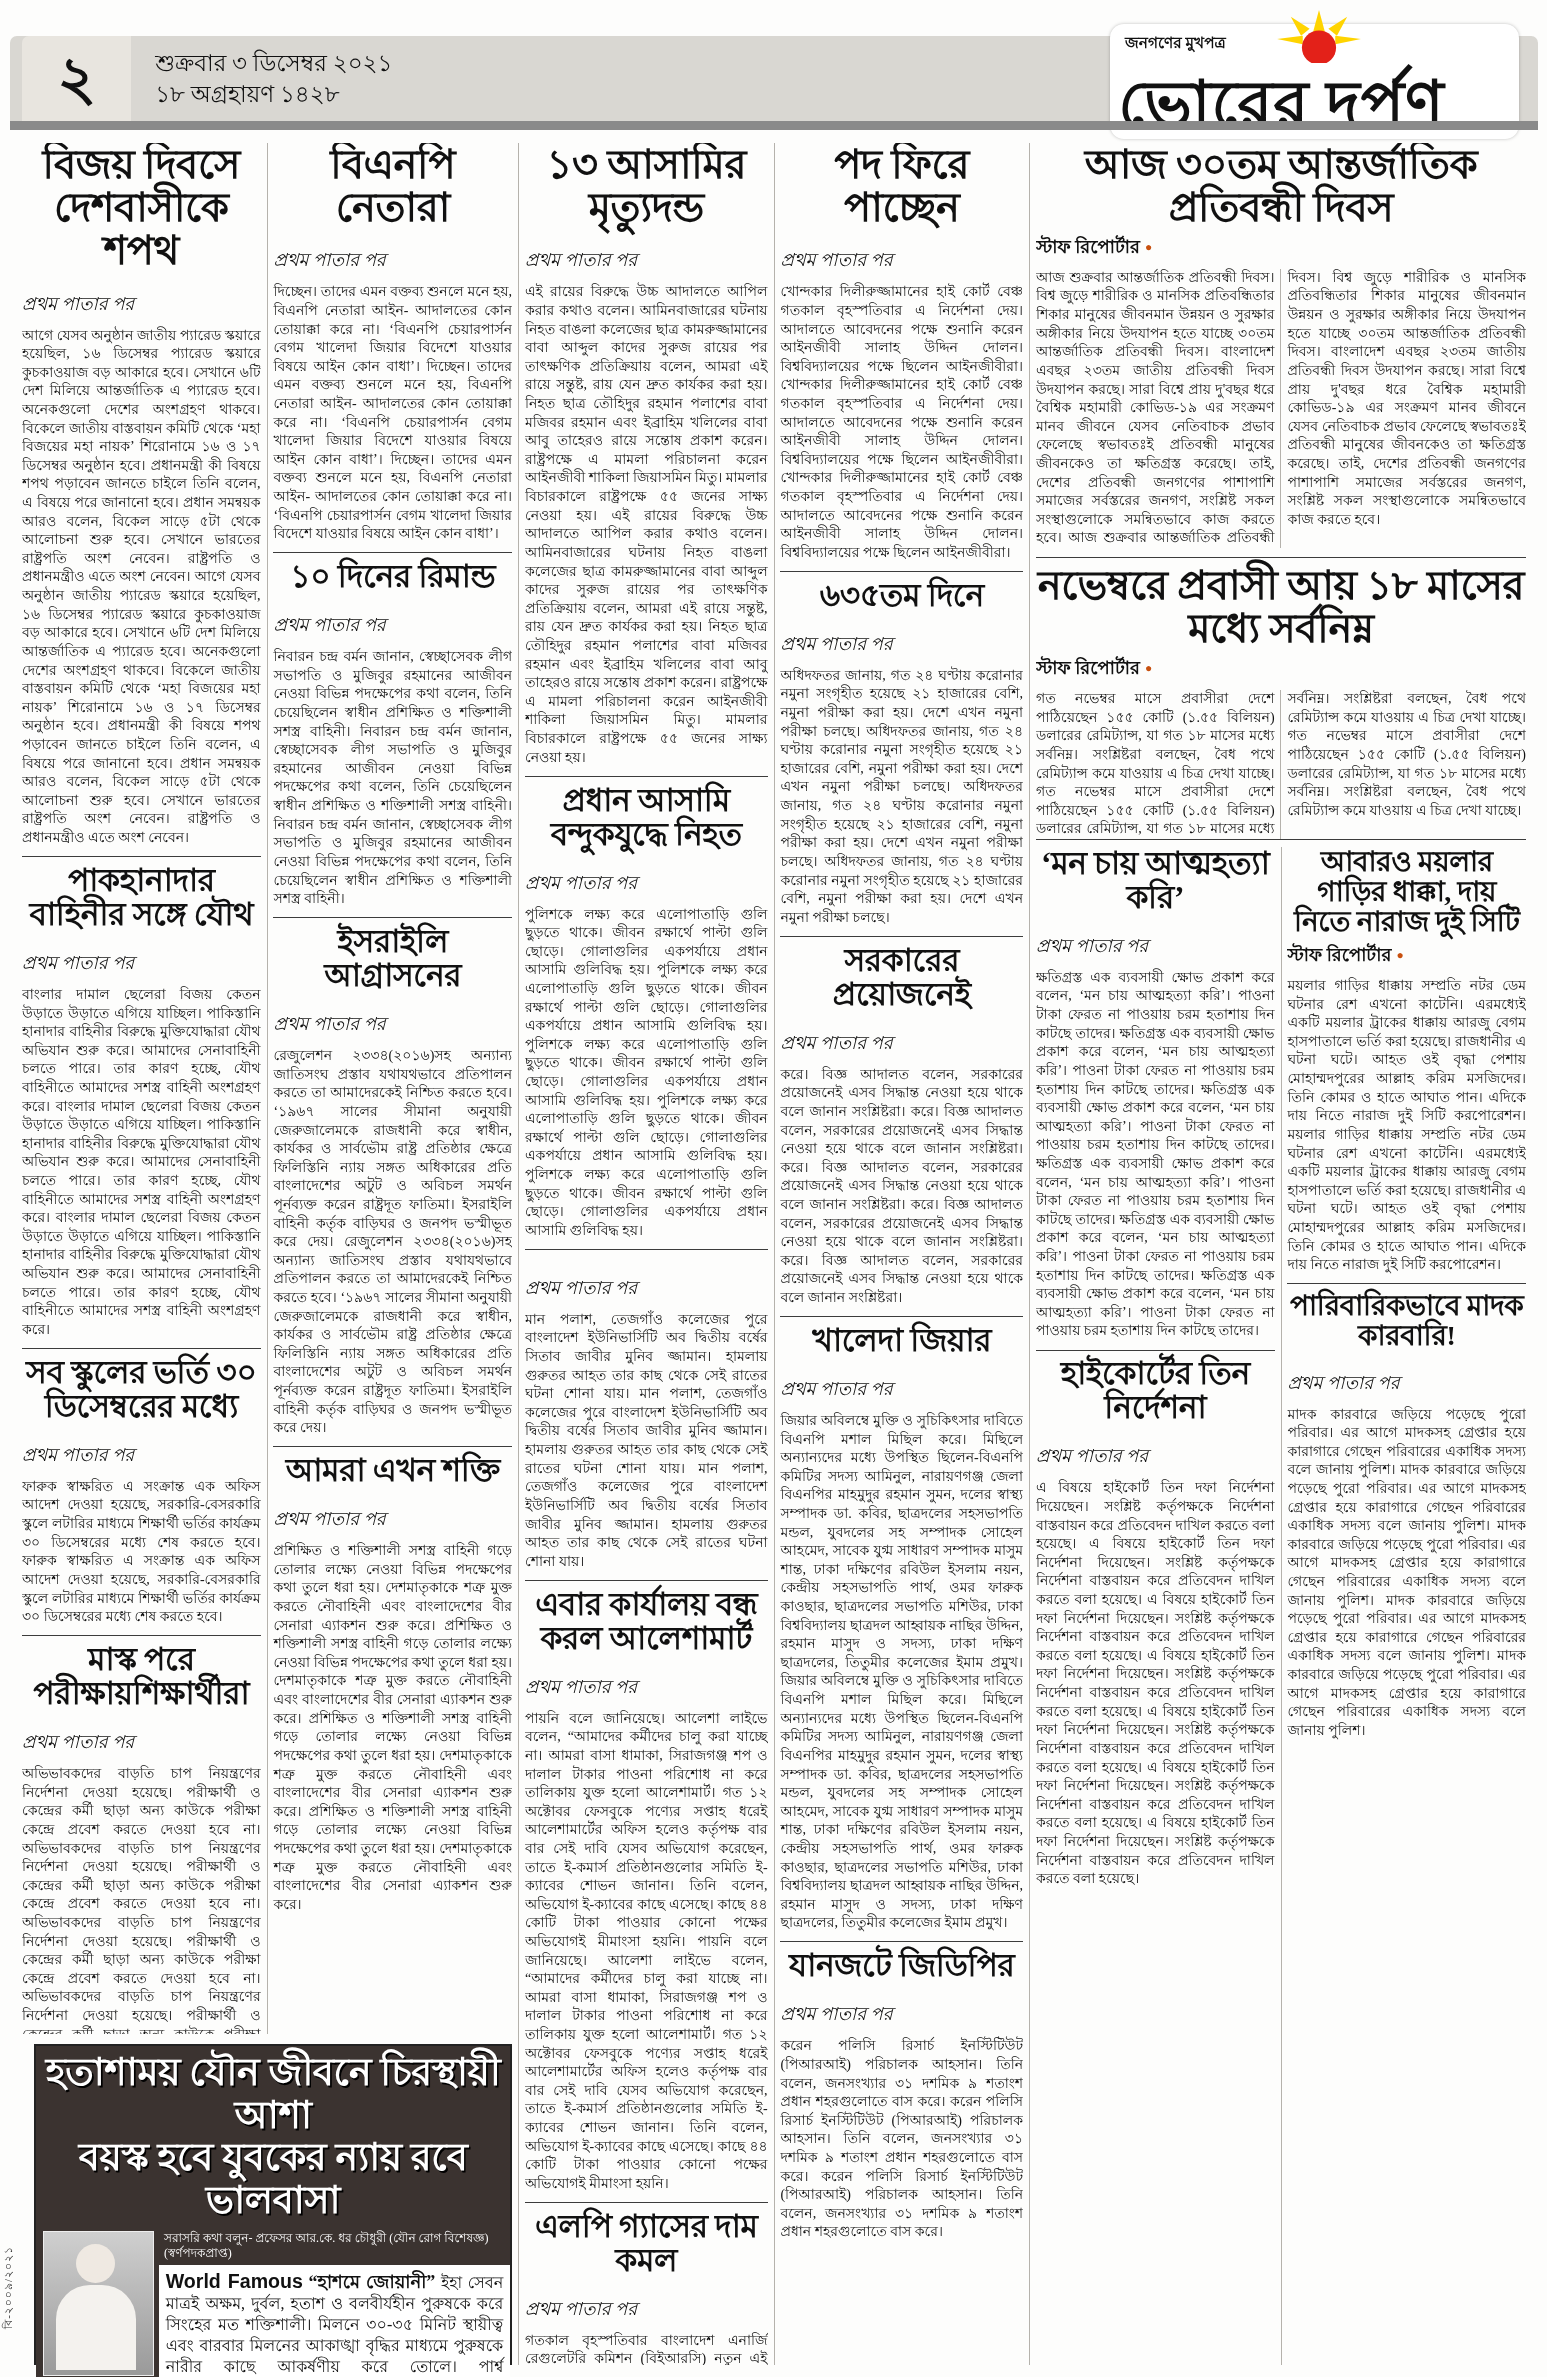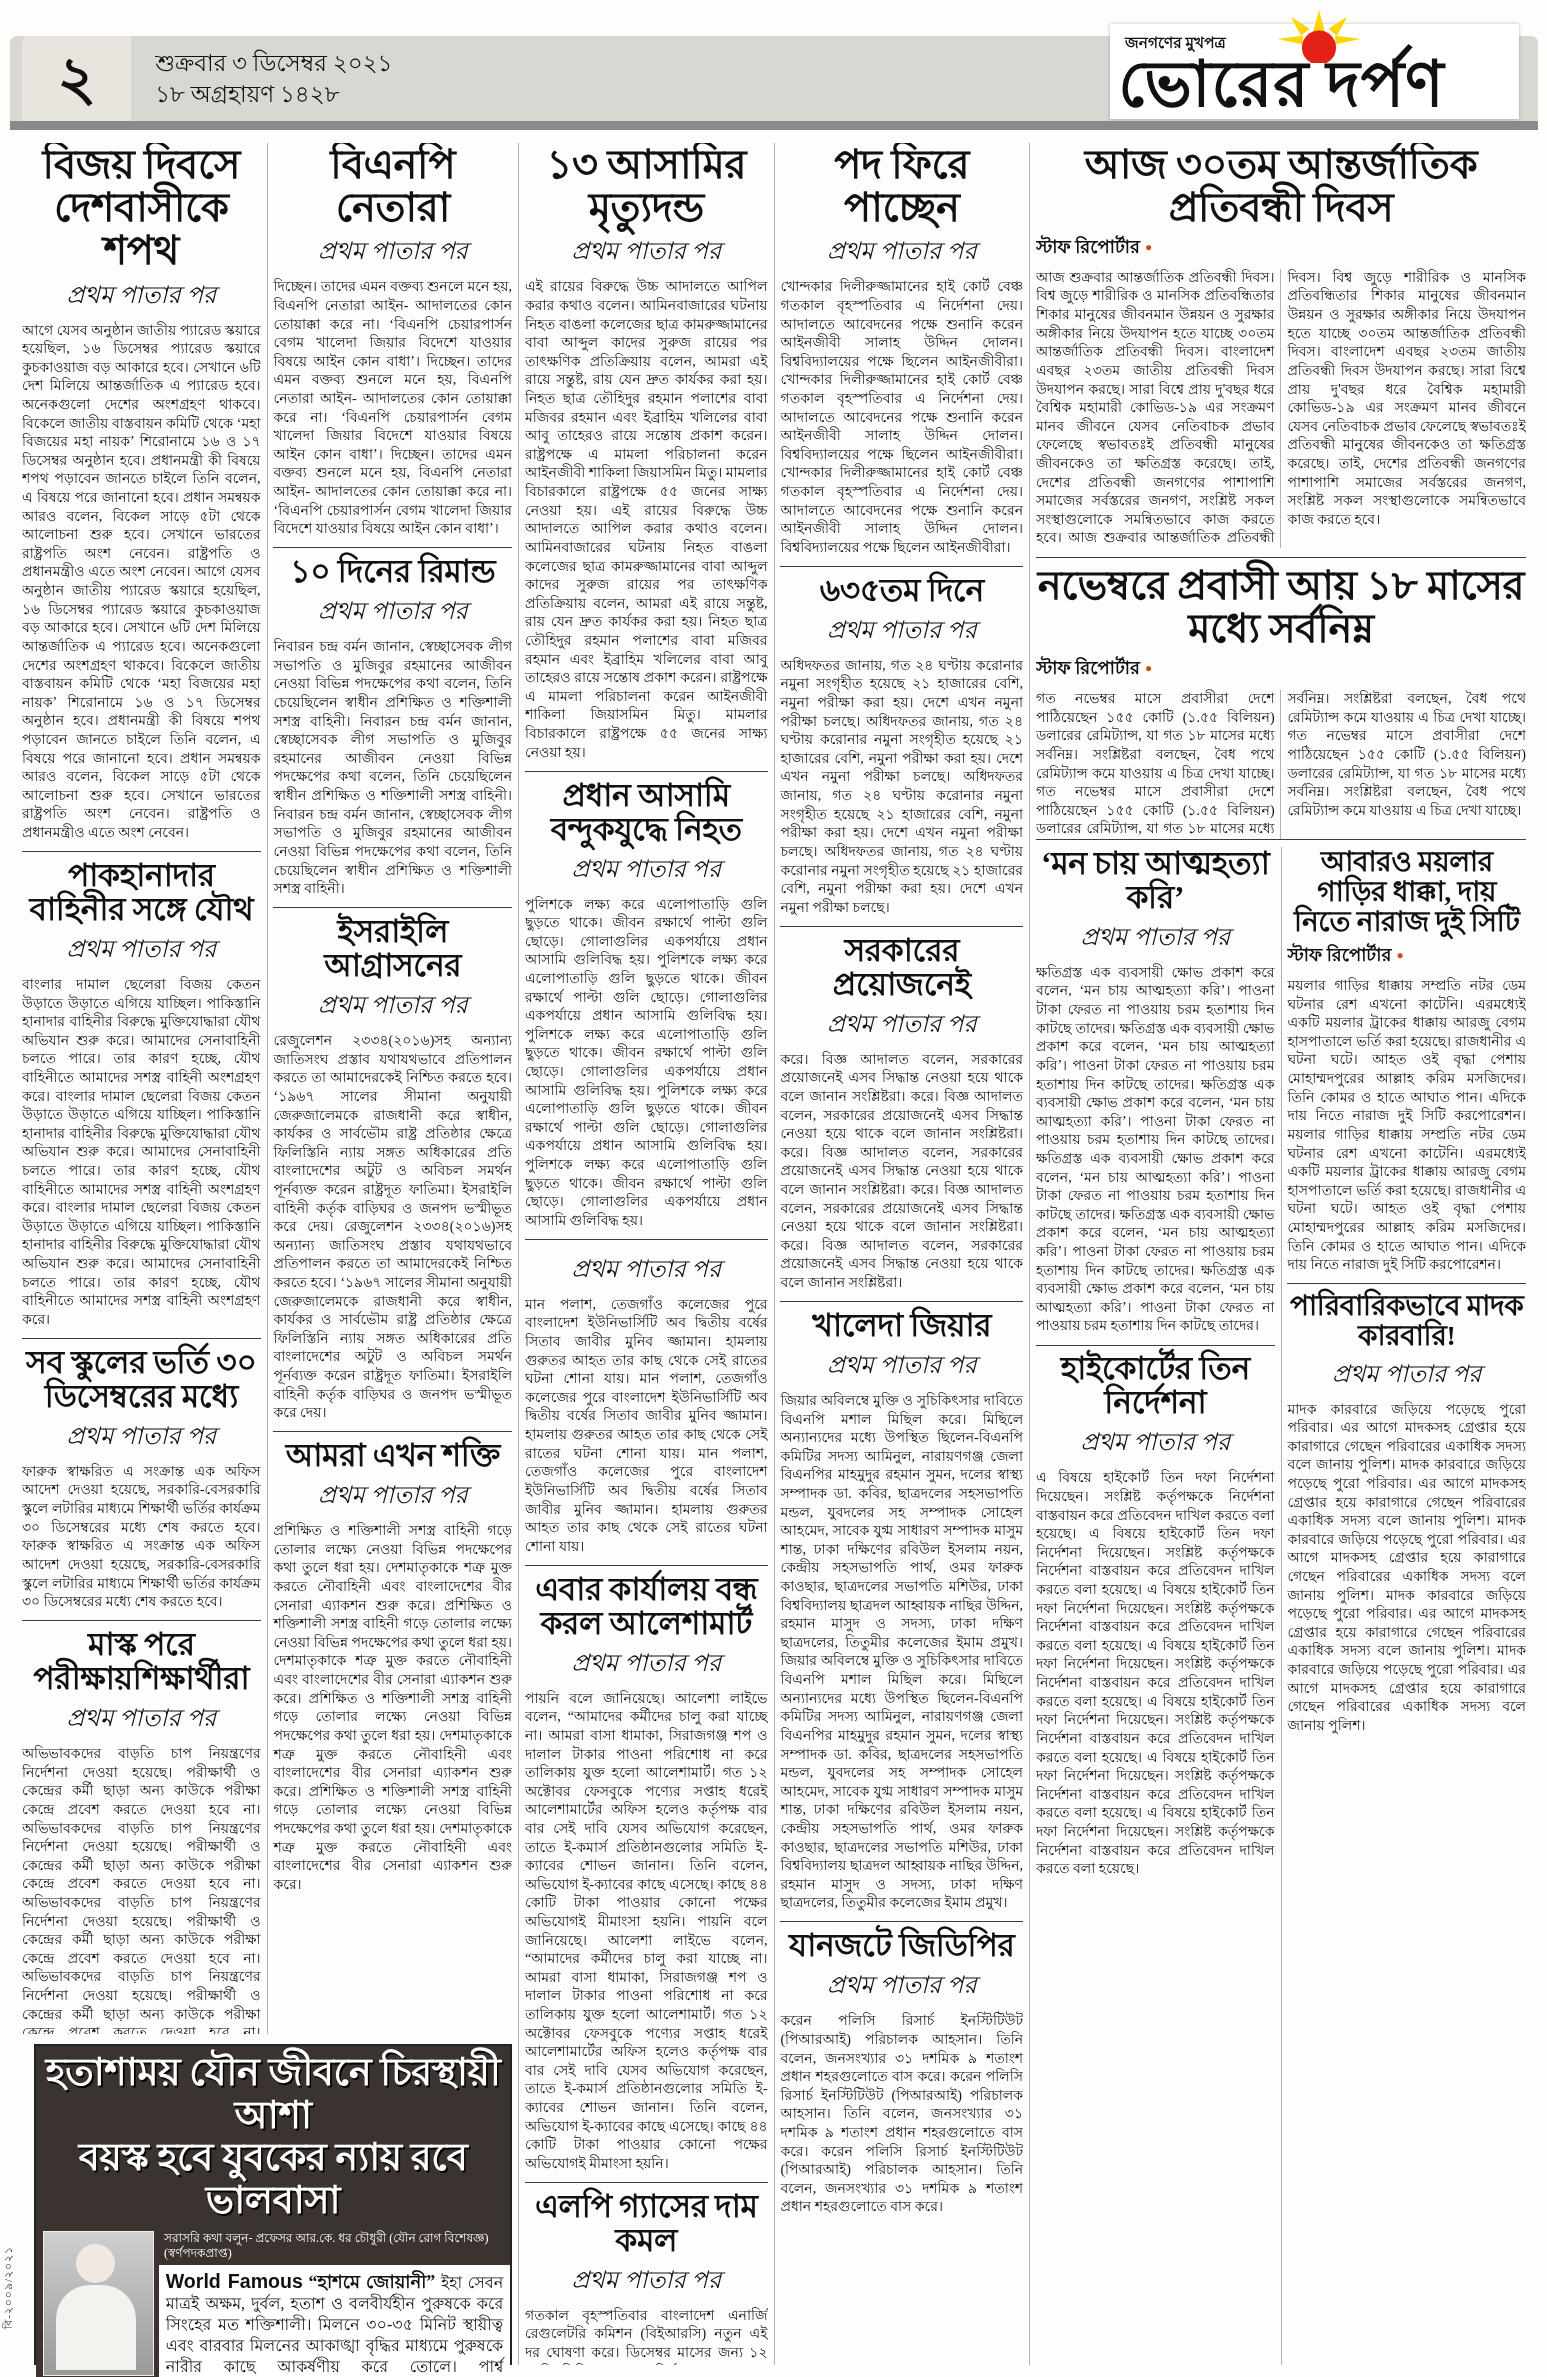--- a/index.html
+++ b/index.html
@@ -5,42 +5,42 @@
   html,body{margin:0;padding:0;background:#888;}
   .page{position:relative;width:1548px;height:2377px;background:#fdfdfc;margin:0 auto;
         font-family:"Liberation Serif","DejaVu Serif",serif;color:#111;overflow:hidden;}
   
   .topbar{position:absolute;top:36px;left:10.2px;right:10.2px;height:85px;background:#d9d7d2;
           border-radius:6.8px 6.8px 0 0;}
   .pagenum-box{position:absolute;left:12px;top:0;width:109px;height:85px;background:#e8e5df;
                border-radius:6.8px 0 0 0;display:flex;align-items:center;justify-content:center;}
   .pagenum{font-size:60px;font-weight:bold;line-height:1;}
   .dateblock{position:absolute;left:145px;top:12px;font-size:23px;line-height:1.35;}
-  .logo-box{position:absolute;right:19px;top:-12px;width:409px;height:95px;background:#fff;
-            box-shadow:0 0 3.4px rgba(0,0,0,.25);}
+  .logo-box{position:absolute;right:19px;top:-12px;width:409px;height:115px;background:#fff;
+            box-shadow:0 0 3.4px rgba(0,0,0,.25);border-radius:14px;}
   .logo-tagline{position:absolute;left:15.3px;top:6.8px;font-size:15.3px;font-weight:bold;}
   .logo-title{position:absolute;left:8.5px;bottom:1.7px;font-size:64px;font-weight:bold;letter-spacing:0.9px;line-height:1;}
   .sun{position:absolute;left:162px;top:-13.6px;}
   .toprule{position:absolute;top:121px;left:10.2px;right:10.2px;height:8.5px;background:#8a8a8a;}
   
   .cols{position:absolute;top:143px;left:22px;right:22px;bottom:12px;display:flex;gap:0;}
   .vline{width:0.9px;background:#b5b2ac;margin:0 6px;flex:none;}
   .col{flex:1;min-width:0;overflow:hidden;display:flex;flex-direction:column;}
   .leftwrap{flex:2.02;min-width:0;display:flex;flex-direction:column;}
   .lw-cols{flex:1;display:flex;overflow:hidden;}
   .rightwrap{flex:2.02;min-width:0;display:flex;flex-direction:column;overflow:hidden;}
   .rw-cols{flex:1;display:flex;overflow:hidden;}
   .story{margin-top:8.5px;}
   .story.first{margin-top:0;}
   .story + .story, .sep{border-top:1.7px solid #3c3c3c;padding-top:6.8px;}
   .hl{margin:0;text-align:center;font-weight:bold;line-height:1.08;letter-spacing:-0.4px;}
   .hl.big{font-size:40px;font-family:Liberation Serif, serif;}
   .hl.med{font-size:31.5px;}
   .hl.small{font-size:28px;}
-  .kicker{text-align:center;font-style:italic;font-size:24px;margin:3px 0 6px;}
+  .kicker{font-style:italic;font-size:18px;margin:17px 0 6px;}
   .byline{font-weight:bold;font-size:18px;margin:3.4px 0 5.1px;}
   .byline::after{content:"●";color:#c8500f;font-size:12px;margin-left:5.1px;vertical-align:1.7px;}
   .body{margin:0;font-size:14px;line-height:1.33;text-align:justify;}
   .twocol{column-count:2;column-gap:12.8px;column-rule:0.9px solid #b5b2ac;}
   
   .ad{position:relative;height:317px;margin-top:10.2px;margin-left:12px;border:2.6px solid #222;
       background:#fff;color:#fff;flex:none;}
   .ad-reg{position:absolute;left:-17px;bottom:34px;transform:rotate(-90deg);transform-origin:left bottom;
           color:#333;font-size:11px;letter-spacing:0.9px;white-space:nowrap;}
   .ad-head{background:#3b3330;text-align:center;padding:5.1px 3.4px 6.8px;}

